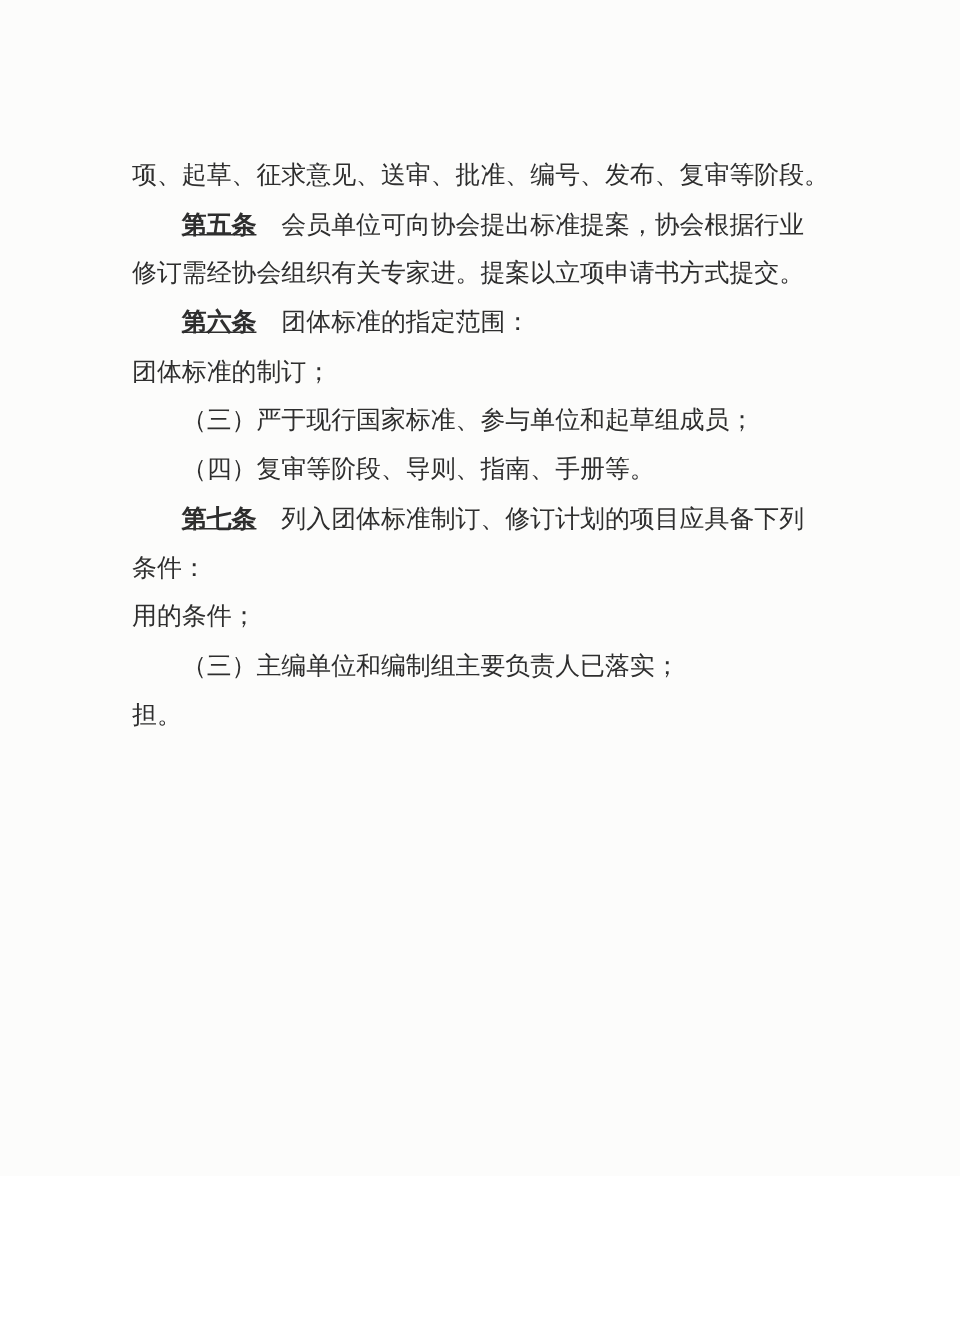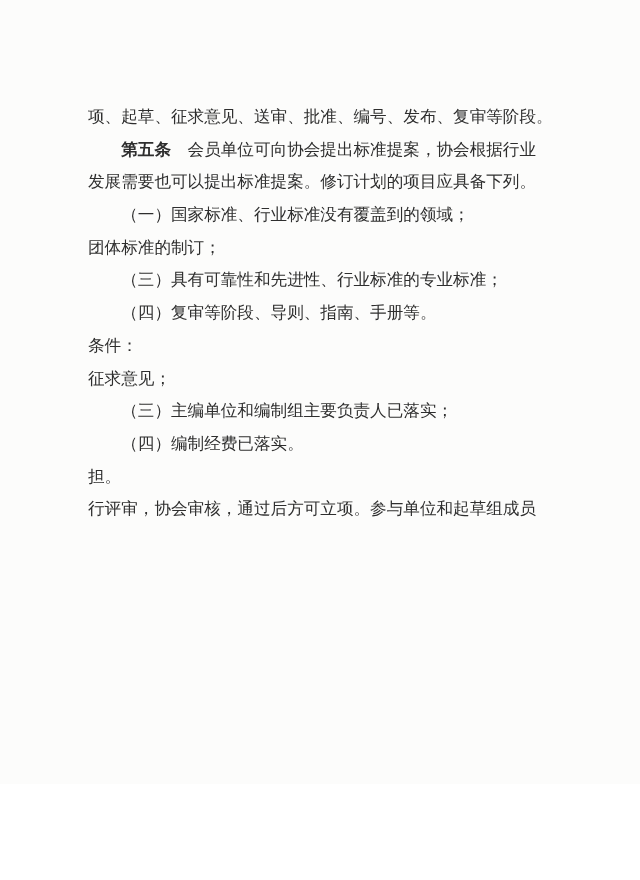--- a/index.html
+++ b/index.html
@@ -15,64 +15,63 @@
     position:absolute;
     left:88px;top:101px;width:474px;
     font-size:16.6px;
     line-height:32.7px;
   }
   .line{
     white-space:nowrap;
     height:32.7px;
   }
   .line.indent{padding-left:33.2px;}
-  .b{font-weight:bold;}
+  .b{font-weight:bold;text-decoration:underline;}
   .pagenum{
     position:absolute;
     left:86px;top:794px;
     font-size:16px;
     letter-spacing:2px;
     color:#3a3a3a;
   }
 </style>
 </head>
 <body>
 
 <div class="page">
   <div class="doc">
 
     <div class="line"><span class="b"></span><span>项、起草、征求意见、送审、批准、编号、发布、复审等阶段。</span></div>
 
     <div class="line indent"><span class="b">第五条</span><span>　会员单位可向协会提出标准提案，协会根据行业</span></div>
 
-    <div class="line"><span class="b"></span><span>发展需要也可以提出标准提案。修订计划的项目应具备下列。</span></div>
+    <div class="line"><span class="b"></span><span>修订需经协会组织有关专家进。提案以立项申请书方式提交。</span></div>
 
+    <div class="line indent"><span class="b">第六条</span><span>　团体标准的指定范围：</span></div>
 
-    <div class="line indent"><span class="b"></span><span>（一）国家标准、行业标准没有覆盖到的领域；</span></div>
 
 
     <div class="line"><span class="b"></span><span>团体标准的制订；</span></div>
 
-    <div class="line indent"><span class="b"></span><span>（三）具有可靠性和先进性、行业标准的专业标准；</span></div>
+    <div class="line indent"><span class="b"></span><span>（三）严于现行国家标准、参与单位和起草组成员；</span></div>
 
     <div class="line indent"><span class="b"></span><span>（四）复审等阶段、导则、指南、手册等。</span></div>
 
+    <div class="line indent"><span class="b">第七条</span><span>　列入团体标准制订、修订计划的项目应具备下列</span></div>
 
     <div class="line"><span class="b"></span><span>条件：</span></div>
 
 
 
-    <div class="line"><span class="b"></span><span>征求意见；</span></div>
+    <div class="line"><span class="b"></span><span>用的条件；</span></div>
 
     <div class="line indent"><span class="b"></span><span>（三）主编单位和编制组主要负责人已落实；</span></div>
 
-    <div class="line indent"><span class="b"></span><span>（四）编制经费已落实。</span></div>
 
 
     <div class="line"><span class="b"></span><span>担。</span></div>
 
 
-    <div class="line"><span class="b"></span><span>行评审，协会审核，通过后方可立项。参与单位和起草组成员</span></div>
 
   </div>
 
   <div class="pagenum">— 4 —</div>
 </div>
 
 </body></html>

